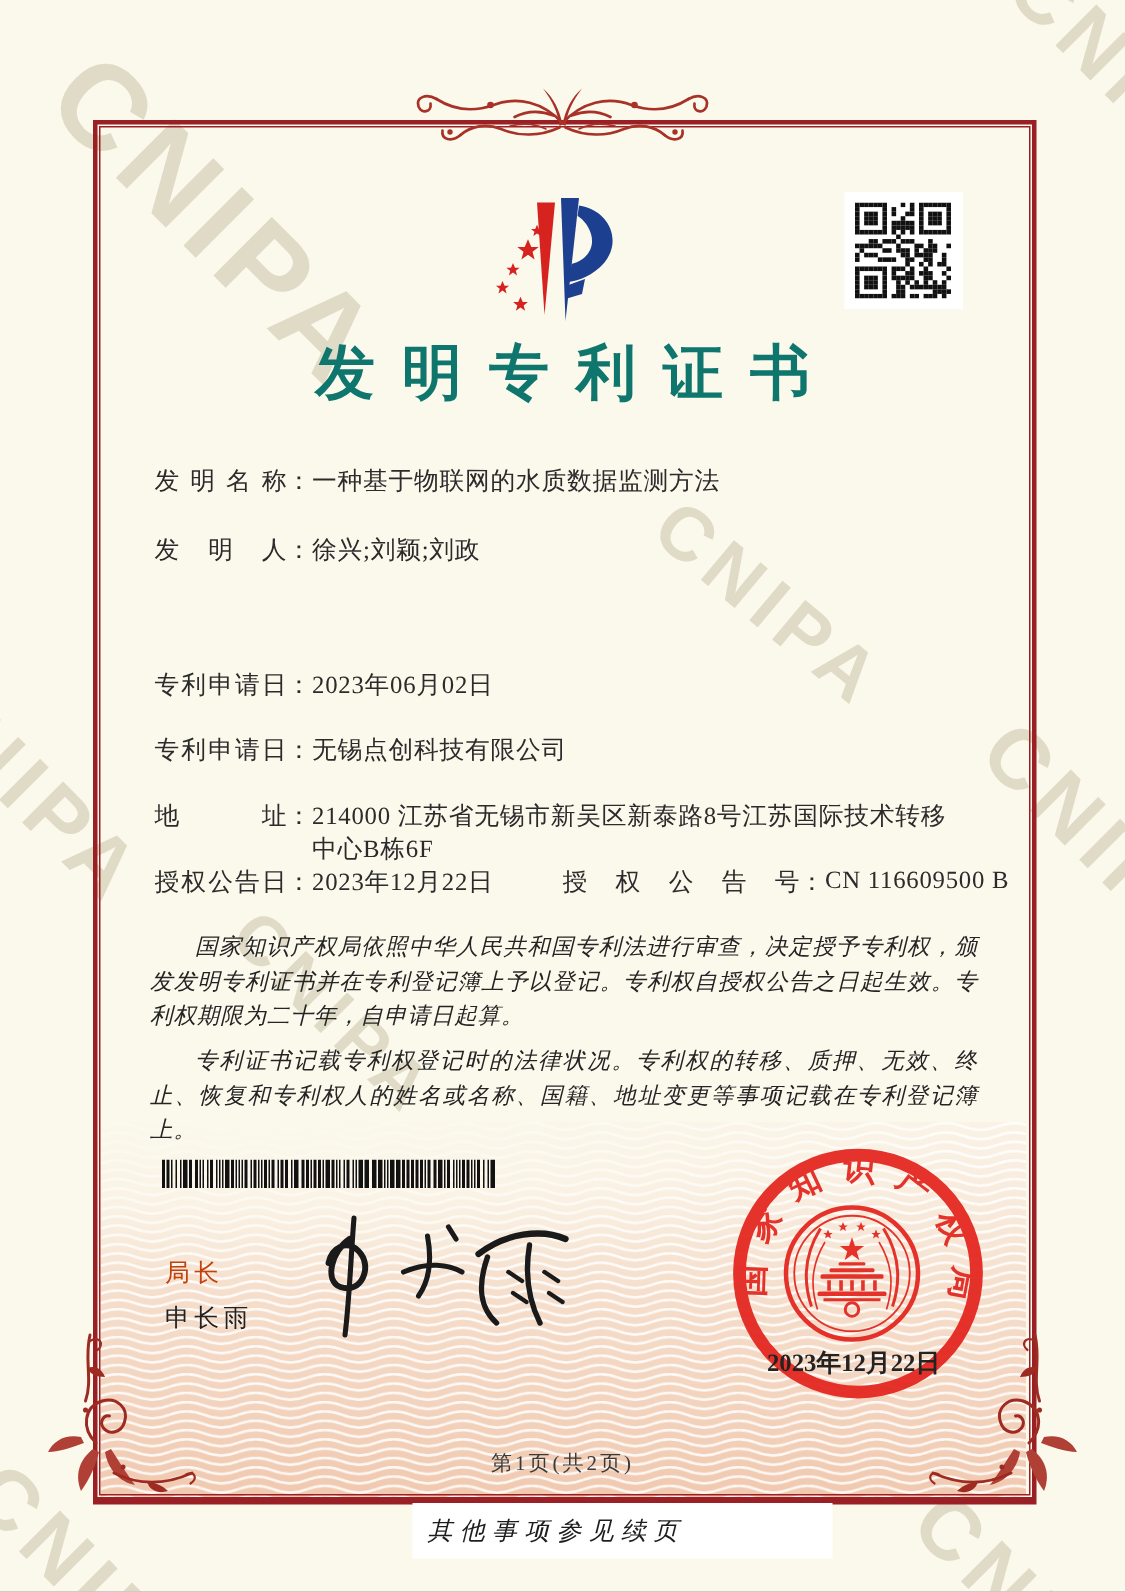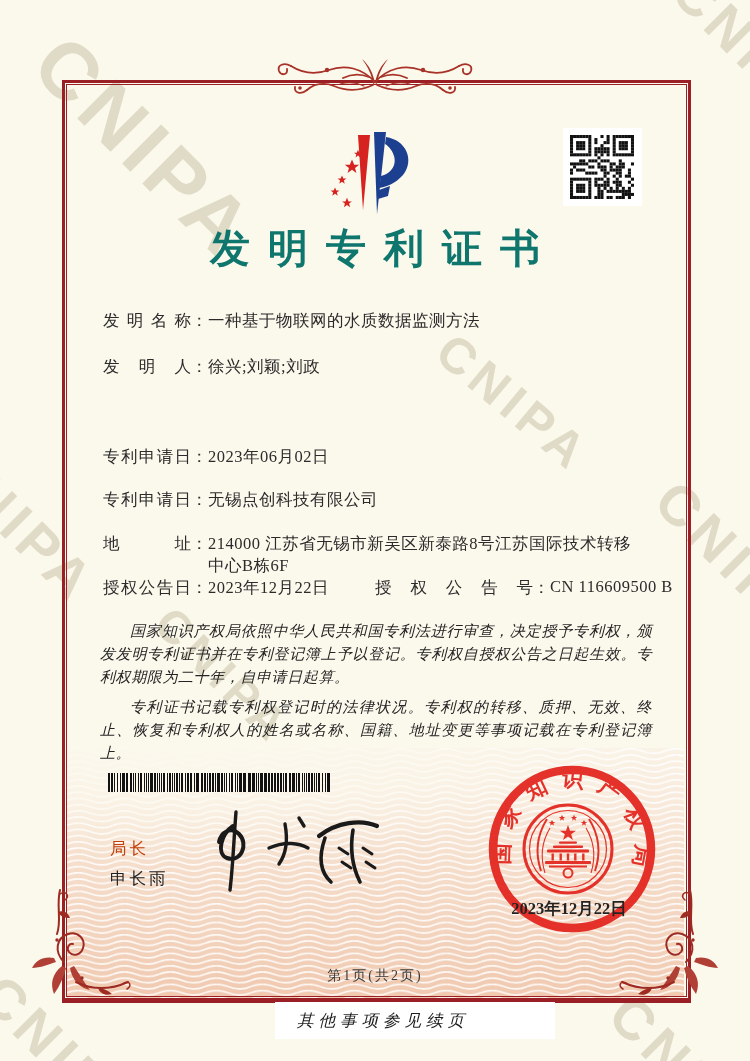--- a/index.html
+++ b/index.html
@@ -57,21 +57,21 @@
   .sigtitle{position:absolute;left:110px;top:838px;font-size:16.5px;letter-spacing:3px;
     font-family:"Liberation Sans","DejaVu Sans",sans-serif;color:#c2410c;z-index:5;}
   .signame{position:absolute;left:110px;top:868px;font-size:16.5px;letter-spacing:3px;
     font-family:"Liberation Sans","DejaVu Sans",sans-serif;color:#222;z-index:5;}
   .signature{position:absolute;left:203px;top:796px;width:200px;height:104px;z-index:5;}
   .seal{position:absolute;left:484px;top:761px;width:176px;height:176px;z-index:6;}
   .pageinfo{position:absolute;left:0;right:0;top:967px;text-align:center;font-size:14px;
     letter-spacing:2px;color:#3a3a3a;z-index:5;}
   .contnote{position:absolute;left:275px;top:1002px;width:280px;height:37px;background:#fff;
     z-index:5;display:flex;align-items:center;}
-  .contnote span{padding-left:22px;font-size:16.5px;letter-spacing:5px;font-style:italic;
+  .contnote span{padding-left:10px;font-size:16.5px;letter-spacing:5px;font-style:italic;
     color:#1d1d1d;font-family:"DejaVu Serif","Liberation Serif",serif;}
 </style>
 </head>
 <body>
 
 <div class="page">
 
   <div class="wm" style="left:80px;top:18px;font-size:80px;">CNIPA</div>
   <div class="wm" style="left:705px;top:-42px;font-size:56px;">CNIPA</div>
   <div class="wm" style="left:462px;top:322px;font-size:50px;transform:rotate(40deg);">CNIPA</div>

